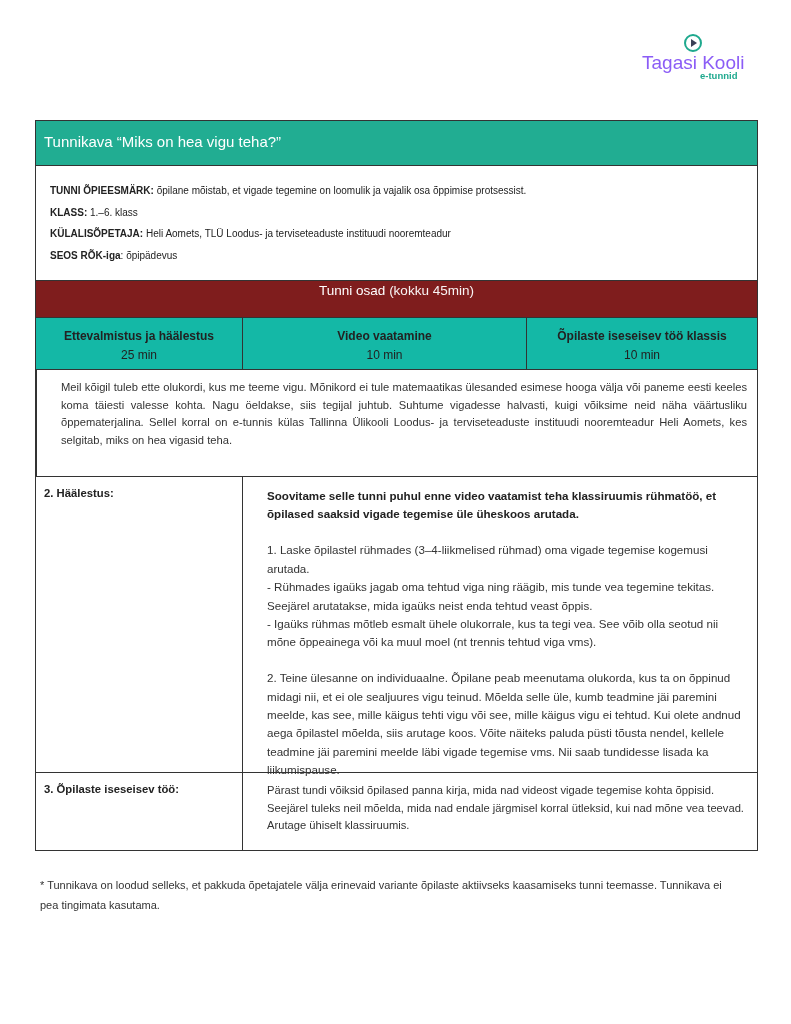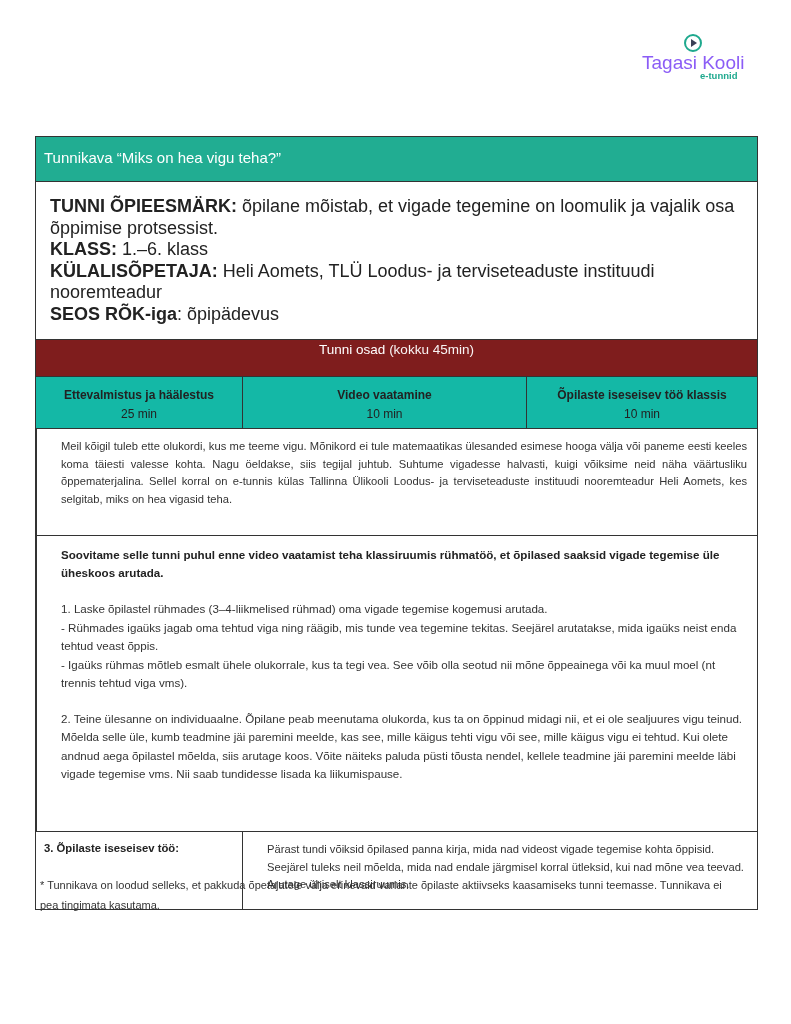--- a/index.html
+++ b/index.html
@@ -5,24 +5,24 @@
     * { box-sizing: border-box; margin: 0; padding: 0; }
     html, body { width: 791px; height: 1024px; background: #ffffff; }
     body { font-family: "DejaVu Sans", sans-serif; color: #2b2b2b; position: relative; overflow: hidden; }
 
     .logo { position: absolute; left: 640px; top: 34px; width: 112px; height: 50px; }
     .logo-play { position: absolute; left: 44px; top: 0; width: 18px; height: 18px; border: 2.5px solid #1fa98e; border-radius: 50%; }
     .logo-play::after { content: ""; position: absolute; left: 5px; top: 3px; border-left: 6px solid #3a3f55; border-top: 4px solid transparent; border-bottom: 4px solid transparent; }
     .logo-title { position: absolute; left: 2px; top: 18px; font-family: "Liberation Sans", sans-serif; font-size: 19px; color: #8b5cf6; letter-spacing: 0px; white-space: nowrap; }
     .logo-sub { position: absolute; left: 60px; top: 36px; font-family: "Liberation Sans", sans-serif; font-size: 9.5px; color: #1fa98e; font-weight: bold; }
 
-    .doc { position: absolute; left: 35px; top: 136px; width: 723px; border: 1.5px solid #333; }
+    .doc { position: absolute; left: 35px; top: 120px; width: 723px; border: 1.5px solid #333; }
     .title-bar { background: #21ad92; height: 45px; border-bottom: 1.5px solid #333; color: #ffffff; font-size: 15px; padding: 12px 8px; font-family: "Liberation Sans", sans-serif; }
 
-    .meta { padding: 14px 14px 14px 14px; font-size: 18px; line-height: 21.5px; font-family: "Liberation Sans", sans-serif; color: #222; }
+    .meta { padding: 14px 14px 14px 14px; font-size: 10px; line-height: 21.5px; font-family: "Liberation Sans", sans-serif; color: #222; }
     .meta b { font-weight: bold; }
 
     .parts-bar { background: #7f1d1d; height: 38px; border-top: 1.5px solid #333; border-bottom: 1.5px solid #333; color: #fff; text-align: center; font-size: 13.5px; padding-top: 2px; font-family: "Liberation Sans", sans-serif; }
     .parts-bar .light { font-weight: normal; opacity: 0.95; }
 
     .phase-row { display: flex; background: #14b8a6; border-bottom: 1.5px solid #333; height: 52px; }
     .phase { text-align: center; padding-top: 9px; font-size: 12px; line-height: 19px; font-family: "Liberation Sans", sans-serif; color: #222; }
     .phase + .phase { border-left: 1.5px solid #333; }
     .phase .name { font-weight: bold; }
     .phase .time { }
@@ -80,20 +80,21 @@
       <div class="name">Õpilaste iseseisev töö klassis</div>
       <div class="time">10 min</div>
     </div>
   </div>
 
   <div class="row r1">
     <div class="row-body justify">Meil kõigil tuleb ette olukordi, kus me teeme vigu. Mõnikord ei tule matemaatikas ülesanded esimese hooga välja või paneme eesti keeles koma täiesti valesse kohta. Nagu öeldakse, siis tegijal juhtub. Suhtume vigadesse halvasti, kuigi võiksime neid näha väärtusliku õppematerjalina. Sellel korral on e-tunnis külas Tallinna Ülikooli Loodus- ja terviseteaduste instituudi nooremteadur Heli Aomets, kes selgitab, miks on hea vigasid teha.</div>
   </div>
 
   <div class="row r2">
+    <div class="row-label">2. Häälestus:</div>
     <div class="row-body">
       <div class="bold">Soovitame selle tunni puhul enne video vaatamist teha klassiruumis rühmatöö, et õpilased saaksid vigade tegemise üle üheskoos arutada.</div>
       <div class="gap"></div>
       <div>1. Laske õpilastel rühmades (3–4-liikmelised rühmad) oma vigade tegemise kogemusi arutada.</div>
       <div>-  Rühmades igaüks jagab oma tehtud viga ning räägib, mis tunde vea tegemine tekitas. Seejärel arutatakse, mida igaüks neist enda tehtud veast õppis.</div>
       <div>-  Igaüks rühmas mõtleb esmalt ühele olukorrale, kus ta tegi vea. See võib olla seotud nii mõne õppeainega või ka muul moel (nt trennis tehtud viga vms).</div>
       <div class="gap"></div>
       <div>2. Teine ülesanne on individuaalne. Õpilane peab meenutama olukorda, kus ta on õppinud midagi nii, et ei ole sealjuures vigu teinud. Mõelda selle üle, kumb teadmine jäi paremini meelde, kas see, mille käigus tehti vigu või see, mille käigus vigu ei tehtud. Kui olete andnud aega õpilastel mõelda, siis arutage koos. Võite näiteks paluda püsti tõusta nendel, kellele teadmine jäi paremini meelde läbi vigade tegemise vms. Nii saab tundidesse lisada ka liikumispause.</div>
     </div>
   </div>

